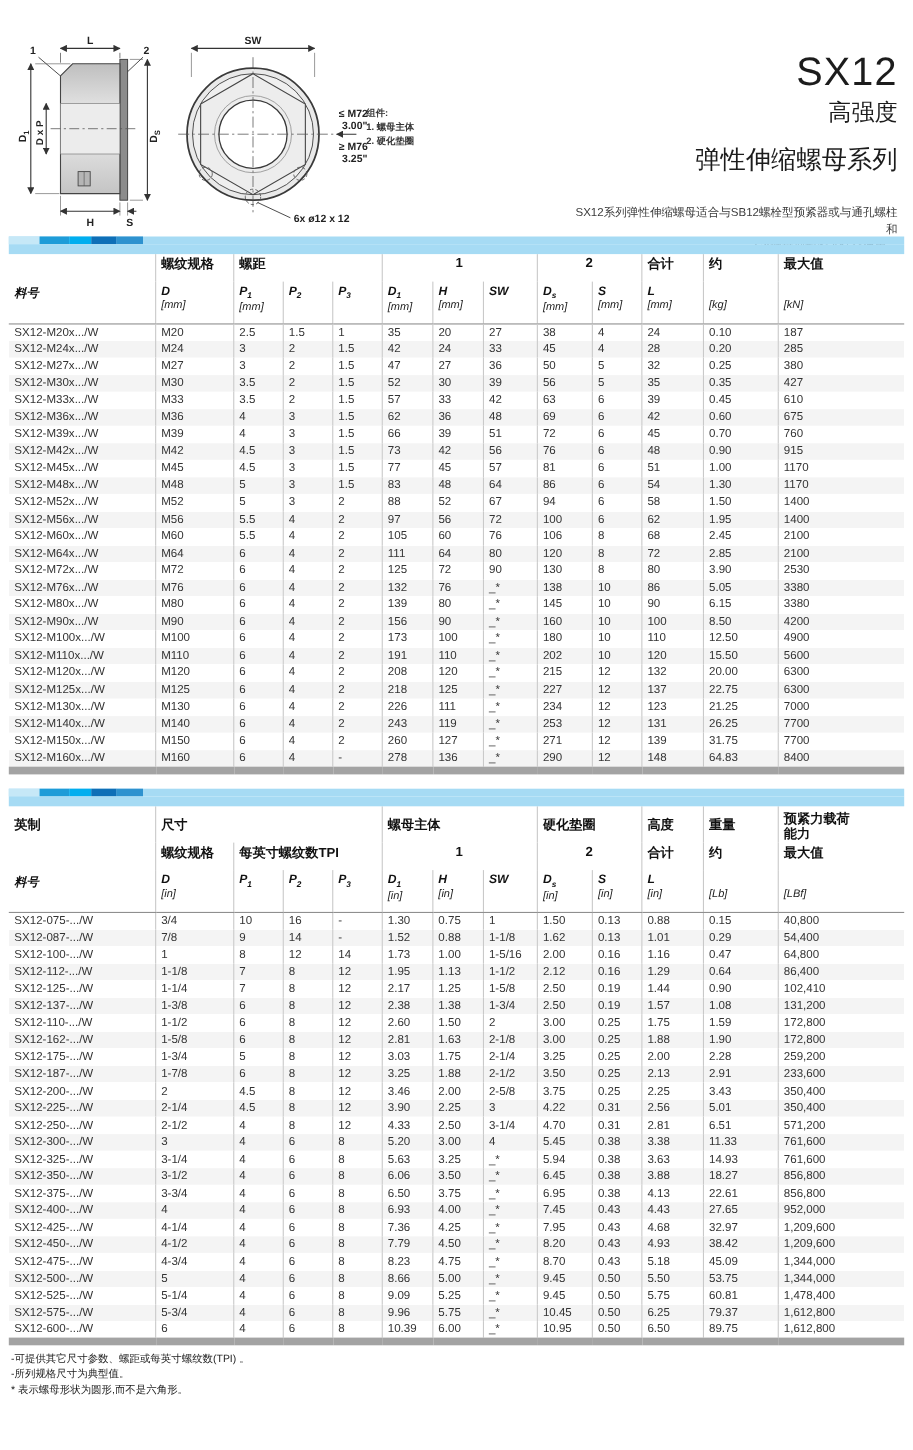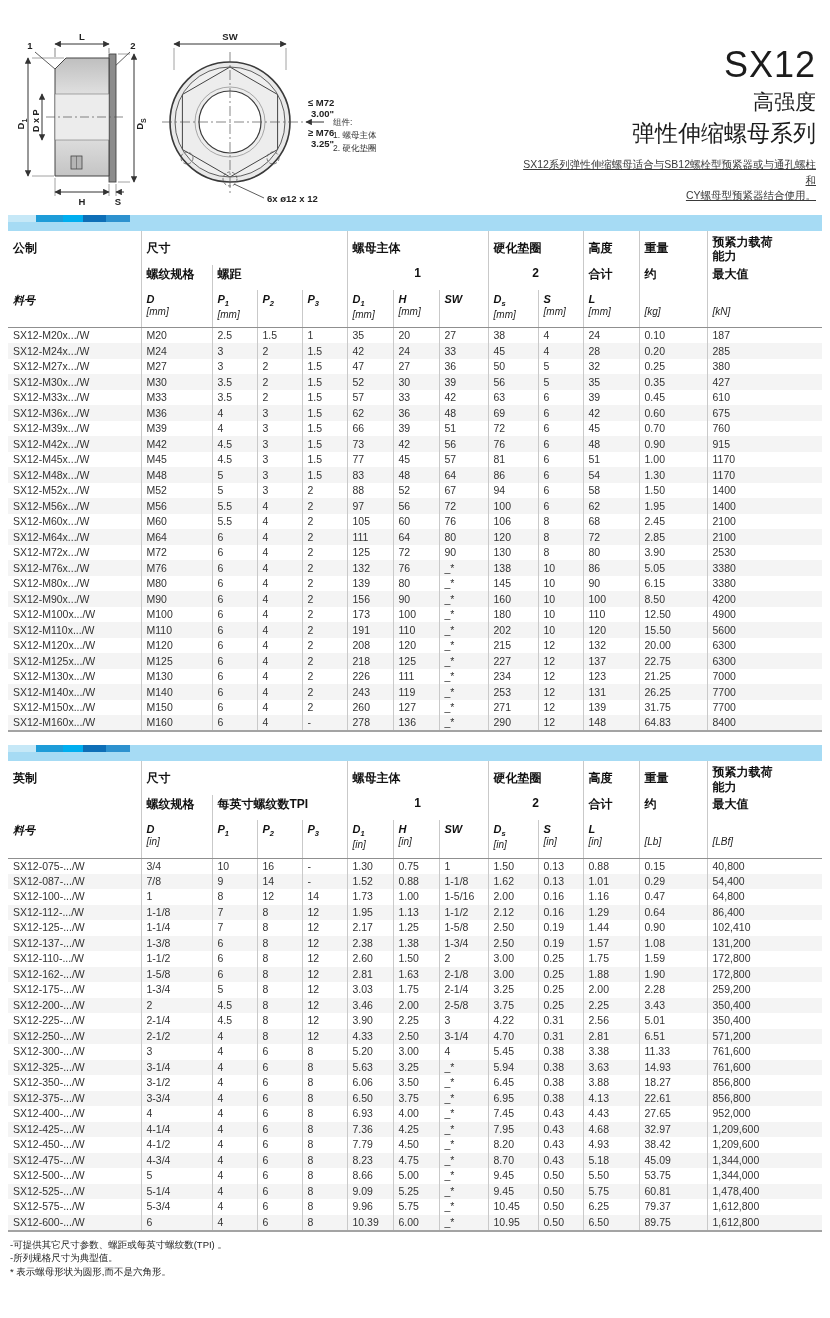--- a/index.html
+++ b/index.html
@@ -4,29 +4,29 @@
 <style>
   * { margin:0; padding:0; box-sizing:border-box; }
   body { background:#fff; font-family:"Liberation Sans","DejaVu Sans",sans-serif; color:#222; }
   .page { width:830px; height:1318px; background:#fff; position:relative; overflow:hidden; }
 
   
   .top { height:215px; display:flex; }
   .drawings { position:relative; width:520px; height:215px; }
   .svg-side  { position:absolute; left:12px;  top:28px; }
   .svg-front { position:absolute; left:148px; top:30px; }
-  .parts-notes { position:absolute; left:333px; top:116px; font-size:8.5px; color:#333; line-height:1.55; }
+  .parts-notes { position:absolute; left:333px; top:96px; font-size:8.5px; color:#333; line-height:1.55;font-weight:bold; }
   .dim  { font-size:9.5px; font-weight:bold; fill:#222; }
   .dim2 { font-size:9px;  font-weight:bold; fill:#222; }
   .sub  { font-size:7px; }
   .titleblock { flex:1; text-align:right; padding:46px 14px 0 0; }
   .t-series { font-size:36px; letter-spacing:1px; color:#1c1c1c; line-height:1.05; }
   .t-sub1 { font-size:21px; color:#1c1c1c; margin-top:4px; }
-  .t-sub2 { font-size:23px; color:#1c1c1c; margin-top:2px; }
-  .t-desc { font-size:10.5px; color:#3a3a3a; margin-top:8px; line-height:1.5;text-decoration:underline; }
+  .t-sub2 { font-size:23px; color:#1c1c1c; margin-top:14px; }
+  .t-desc { font-size:10.5px; color:#3a3a3a; margin-top:25px; line-height:1.5; }
 
   
   .tbl-section { margin:0 8px; }
   .imperial { margin-top:13px; }
   .band { position:relative; height:16px; }
   .band .strip { position:absolute; top:0; left:0; right:0; height:7px; background:#a6dbf4; }
   .band .wide  { position:absolute; top:7px; left:0; right:0; height:9px; background:#a6dbf4; }
   .band i { position:absolute; top:0; height:7px; display:block; }
   .band .s0 { left:0;    width:28px; background:#c6e8f7; }
   .band .s1 { left:28px; width:27px; background:#1e9cd8; }
@@ -45,21 +45,21 @@
   thead th { font-weight:bold; color:#111; vertical-align:top; }
   .h1 th { font-size:12px; height:33px; padding-top:9px; }
   .h1 th.pre { padding-top:4px; line-height:1.2; }
   .h2 th { font-size:12px; height:25px; padding-top:1px; }
   .h2 th.ctr { text-align:center; }
   .h3 th { font-size:11px; height:38px; padding-top:3px; border-bottom:1px solid #8f8f8f;font-style:italic; }
   .h3 th .unit { font-size:10px; font-weight:normal; color:#222; margin-top:1px; }
   .h3 th sub { font-size:7.5px; }
   tbody td { font-size:10.5px; color:#333; height:15.5px; line-height:13px; white-space:nowrap; overflow:hidden; }
   tbody tr:nth-child(even) { background:#f4f4f4; }
-  tbody tr:last-child td { border-bottom:2px solid #a3a3a3;margin-top:45px; }
+  tbody tr:last-child td { border-bottom:7px solid #a3a3a3;margin-top:45px; }
 
   
   .footnotes { margin:6px 0 0 10px; font-size:9.5px; color:#222; line-height:1.45; }
 </style>
 </head>
 <body>
 
 <div class="page">
 
   <div class="top">
@@ -196,32 +196,20 @@
         <col class="c-d1">
           <col class="c-h">
           <col class="c-sw">
           <col class="c-ds">
           <col class="c-s">
         <col class="c-l">
           <col class="c-kg">
           <col>
       </colgroup>
       <thead>
-        <tr class="h1">
-          <th>公制</th>
-          <th colspan="4">尺寸</th>
-          <th colspan="3">螺母主体</th>
-          <th colspan="2">硬化垫圈</th>
-          <th>高度</th>
-          <th>重量</th>
-          <th class="pre">
-            <div>预紧力载荷</div>
-            <div>能力</div>
-          </th>
-        </tr>
         <tr class="h2">
           <th></th>
           <th>螺纹规格</th>
           <th colspan="3">螺距</th>
           <th colspan="3" class="ctr">1</th>
           <th colspan="2" class="ctr">2</th>
           <th>合计</th>
           <th>约</th>
           <th>最大值</th>
         </tr>
@@ -832,20 +820,35 @@
             <td>3.03</td>
             <td>1.75</td>
             <td>2-1/4</td>
             <td>3.25</td>
             <td>0.25</td>
             <td>2.00</td>
             <td>2.28</td>
             <td>259,200</td>
           </tr>
           <tr>
+            <td>SX12-187-.../W</td>
+            <td>1-7/8</td>
+            <td>6</td>
+            <td>8</td>
+            <td>12</td>
+            <td>3.25</td>
+            <td>1.88</td>
+            <td>2-1/2</td>
+            <td>3.50</td>
+            <td>0.25</td>
+            <td>2.13</td>
+            <td>2.91</td>
+            <td>233,600</td>
+          </tr>
+          <tr>
             <td>SX12-200-.../W</td>
             <td>2</td>
             <td>4.5</td>
             <td>8</td>
             <td>12</td>
             <td>3.46</td>
             <td>2.00</td>
             <td>2-5/8</td>
             <td>3.75</td>
             <td>0.25</td>

